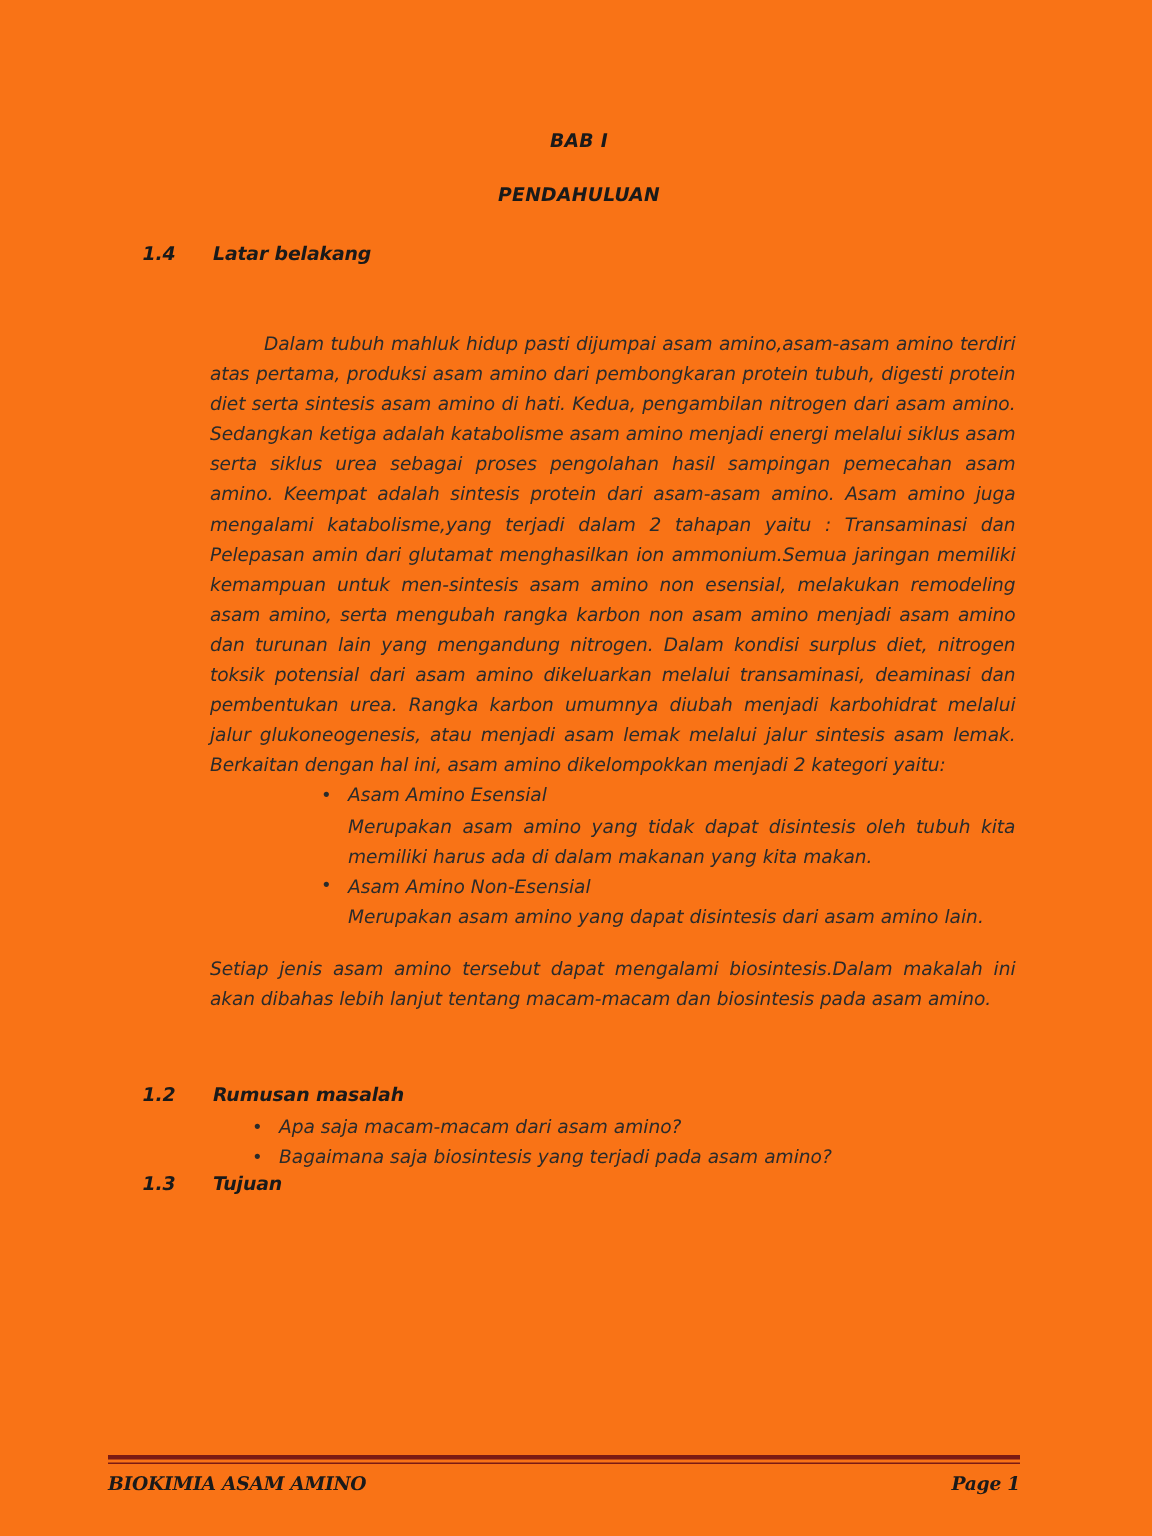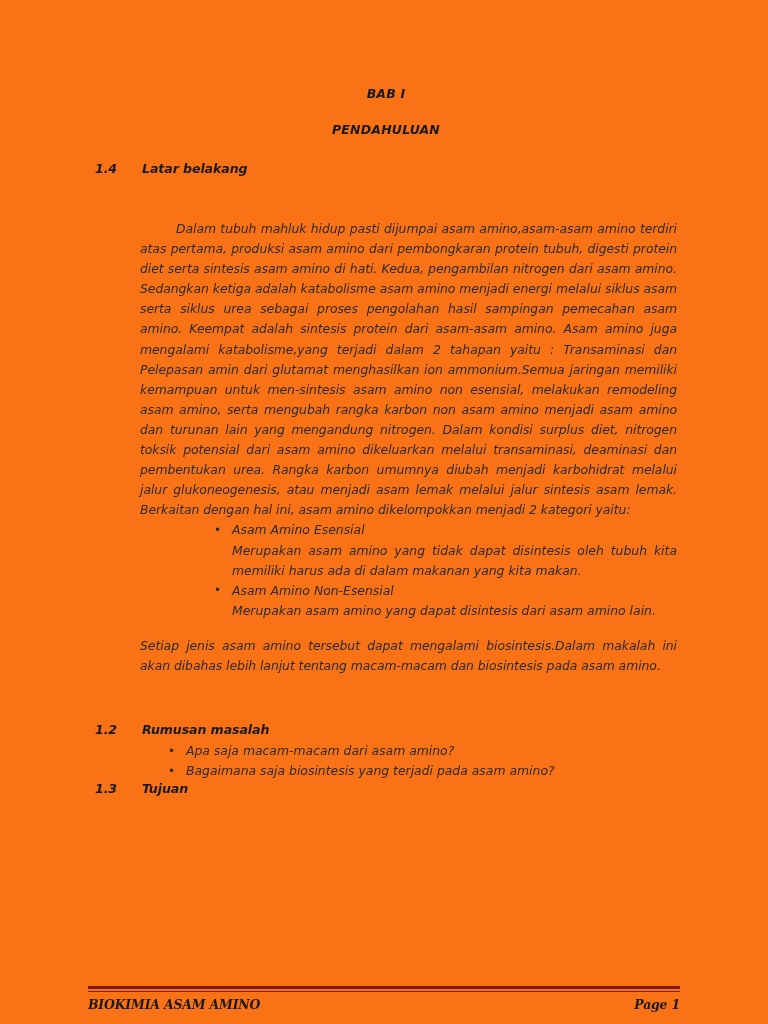--- a/index.html
+++ b/index.html
@@ -99,24 +99,24 @@
     text-justify: inter-word;
     color: #2b2b2b;
   }
 
   .gap-sm { height: 15px; }
   .gap-lg { height: 46px; }
 
   
   .footer {
     position: absolute;
-    left: 88px;
+    left: 72px;
     right: 88px;
     bottom: 0;
-    height: 38px;
+    height: 54px;
     margin-top: 26px;
   }
   .footer-rule-thick {
     height: 3px;
     background: #7b1b13;
     width: 100%;
   }
   .footer-rule-thin {
     height: 1px;
     background: #7b1b13;

